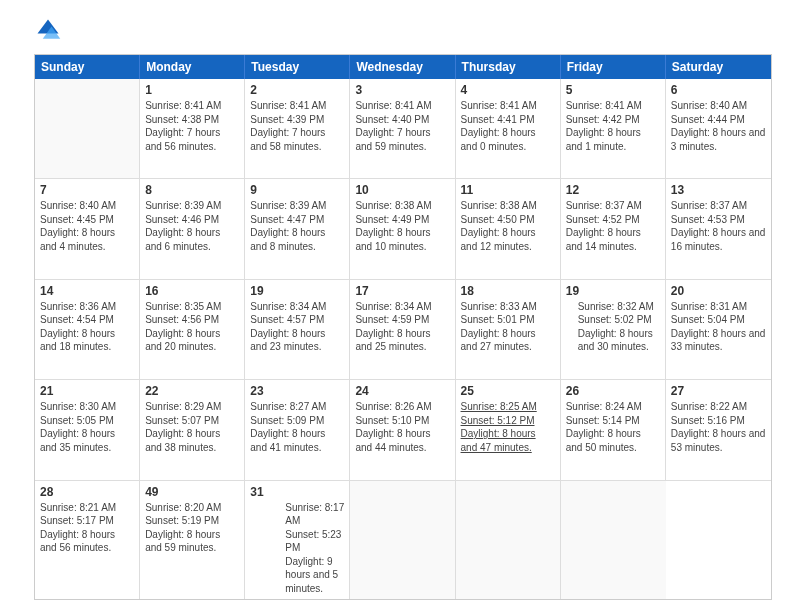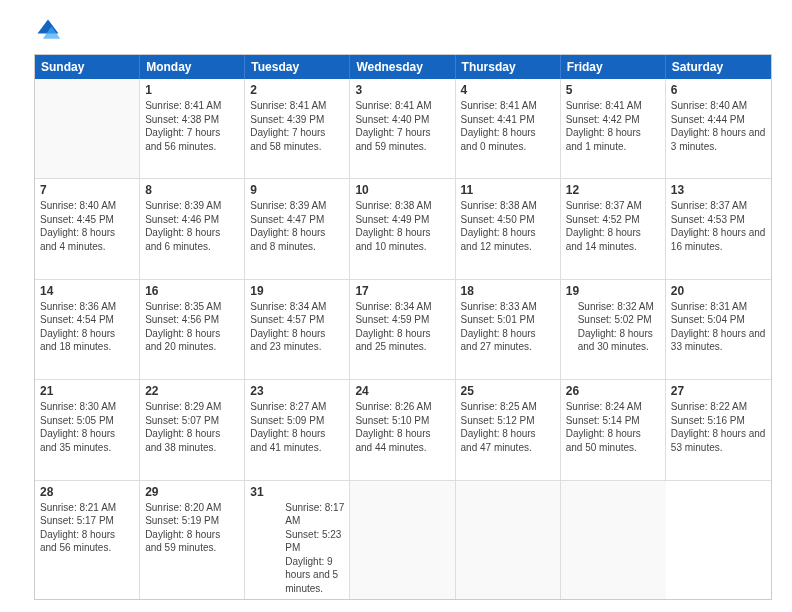--- a/index.html
+++ b/index.html
@@ -287,21 +287,21 @@
 Daylight: 8 hours and 41 minutes.</div>
           </div>
           <div class="cal-cell">
             <span class="day-num">24</span>
             <div class="cell-text" style="white-space: pre-line;">Sunrise: 8:26 AM
 Sunset: 5:10 PM
 Daylight: 8 hours and 44 minutes.</div>
           </div>
           <div class="cal-cell">
             <span class="day-num">25</span>
-            <div class="cell-text" style="white-space: pre-line;">Sunrise: 8:25 AM
+            <div class="cell-text" style="white-space: pre-line; text-decoration: underline;">Sunrise: 8:25 AM
 Sunset: 5:12 PM
 Daylight: 8 hours and 47 minutes.</div>
           </div>
           <div class="cal-cell">
             <span class="day-num">26</span>
             <div class="cell-text" style="white-space: pre-line;">Sunrise: 8:24 AM
 Sunset: 5:14 PM
 Daylight: 8 hours and 50 minutes.</div>
           </div>
           <div class="cal-cell">
@@ -312,21 +312,21 @@
           </div>
         </div>
         <div class="cal-row">
           <div class="cal-cell">
             <span class="day-num">28</span>
             <div class="cell-text" style="white-space: pre-line;">Sunrise: 8:21 AM
 Sunset: 5:17 PM
 Daylight: 8 hours and 56 minutes.</div>
           </div>
           <div class="cal-cell">
-            <span class="day-num">29</span>
+            <span class="day-num">49</span>
             <div class="cell-text" style="white-space: pre-line;">Sunrise: 8:20 AM
 Sunset: 5:19 PM
 Daylight: 8 hours and 59 minutes.</div>
           </div>
           <div class="cal-cell">
             <span class="day-num">31</span>
             <div class="cell-text" style="white-space: pre-line; margin-left: 35px;">Sunrise: 8:17 AM
 Sunset: 5:23 PM
 Daylight: 9 hours and 5 minutes.</div>
           </div>

